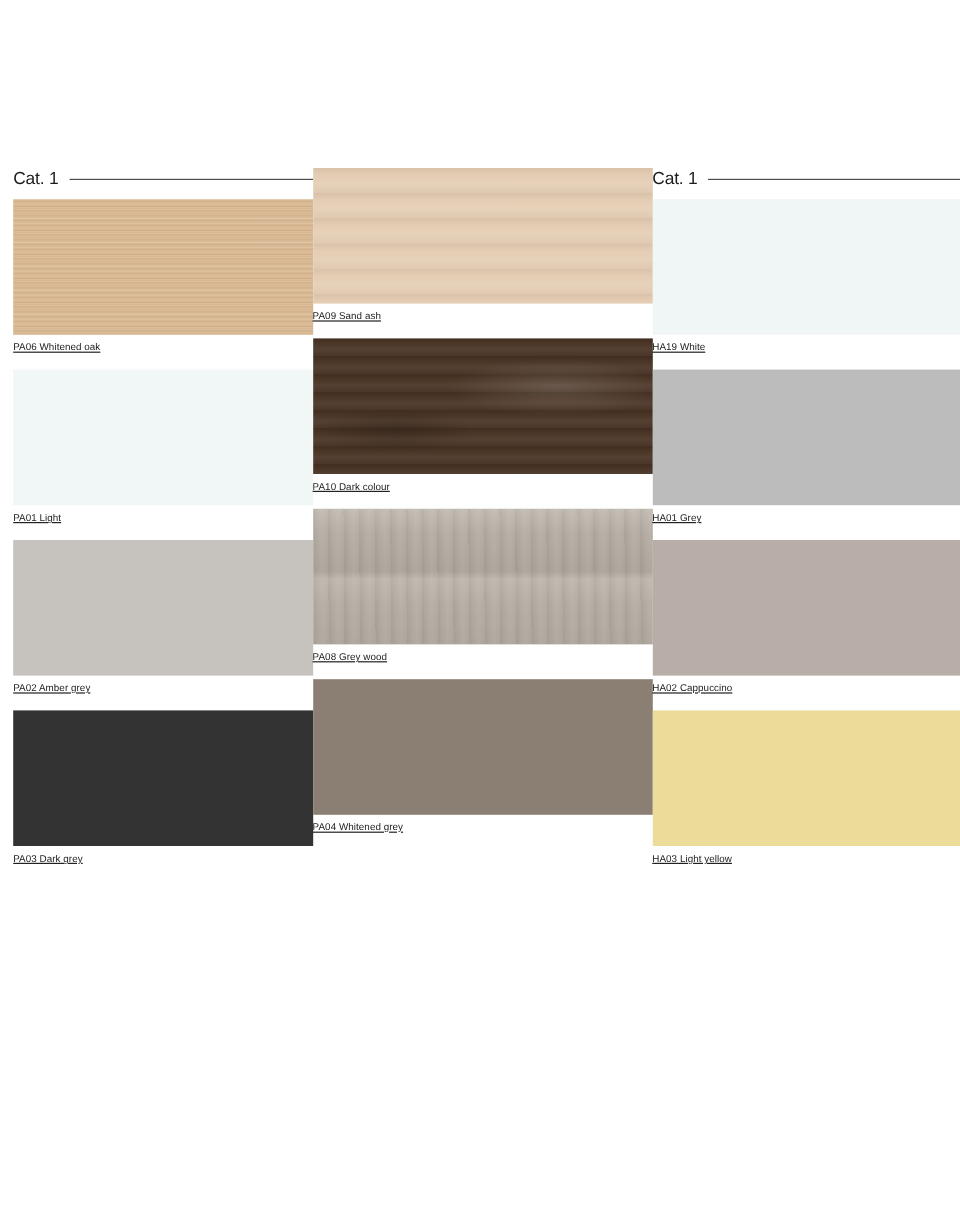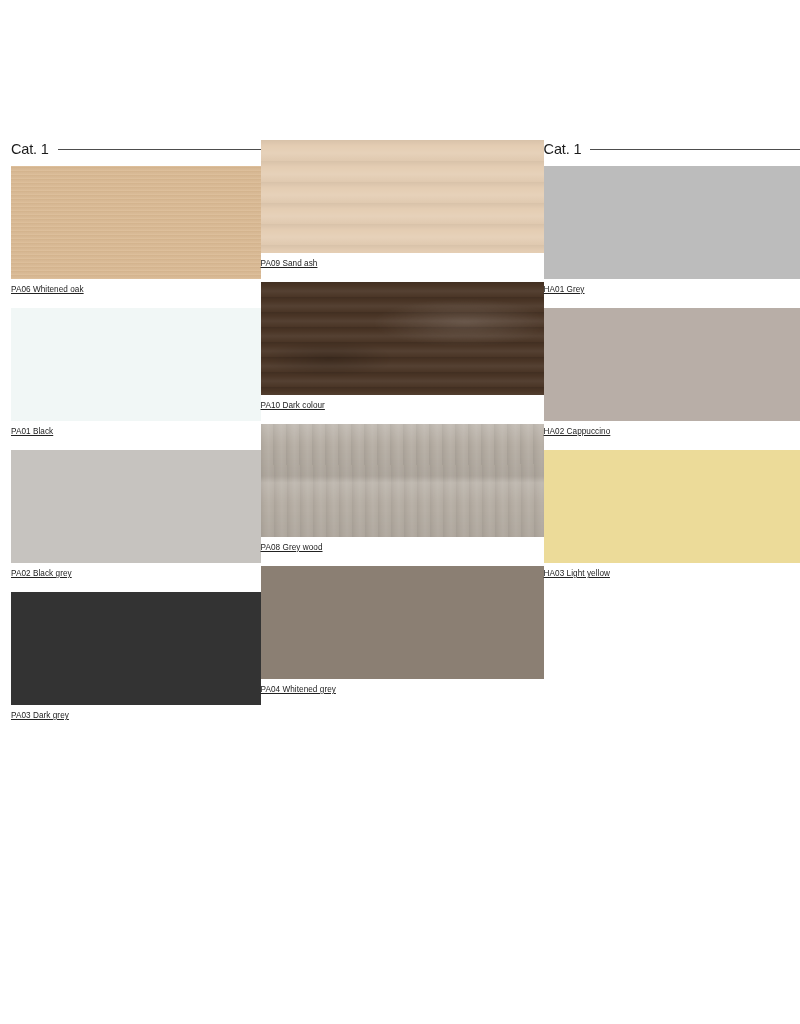--- a/index.html
+++ b/index.html
@@ -155,25 +155,25 @@
       </div>
       <div class="swatch-list">
         <div class="swatch-item">
           <div class="swatch" style="background-color: rgb(217, 184, 145);">
               <span class="grain fine"></span>
             </div>
           <div class="swatch-label">PA06 Whitened oak</div>
         </div>
         <div class="swatch-item">
           <div class="swatch" style="background-color: rgb(241, 247, 246);"></div>
-          <div class="swatch-label">PA01 Black</div>
+          <div class="swatch-label">PA01 Light</div>
         </div>
         <div class="swatch-item">
           <div class="swatch" style="background-color: rgb(198, 195, 191);"></div>
-          <div class="swatch-label">PA02 Black grey</div>
+          <div class="swatch-label">PA02 Amber grey</div>
         </div>
         <div class="swatch-item">
           <div class="swatch" style="background-color: rgb(51, 51, 51);"></div>
           <div class="swatch-label">PA03 Dark grey</div>
         </div>
       </div>
     </div>
 
     <div class="column col-1">
       <div class="swatch-list">
@@ -202,20 +202,24 @@
       </div>
     </div>
 
     <div class="column col-2">
       <div class="col-head">
         <span class="cat-label">Cat. 1</span>
         <span class="rule" style="background-color: rgb(77, 77, 77);"></span>
       </div>
       <div class="swatch-list">
         <div class="swatch-item">
+          <div class="swatch" style="background-color: rgb(240, 246, 246);"></div>
+          <div class="swatch-label">HA19 White</div>
+        </div>
+        <div class="swatch-item">
           <div class="swatch" style="background-color: rgb(188, 188, 188);"></div>
           <div class="swatch-label">HA01 Grey</div>
         </div>
         <div class="swatch-item">
           <div class="swatch" style="background-color: rgb(184, 174, 167);"></div>
           <div class="swatch-label">HA02 Cappuccino</div>
         </div>
         <div class="swatch-item">
           <div class="swatch" style="background-color: rgb(236, 219, 153);"></div>
           <div class="swatch-label">HA03 Light yellow</div>

